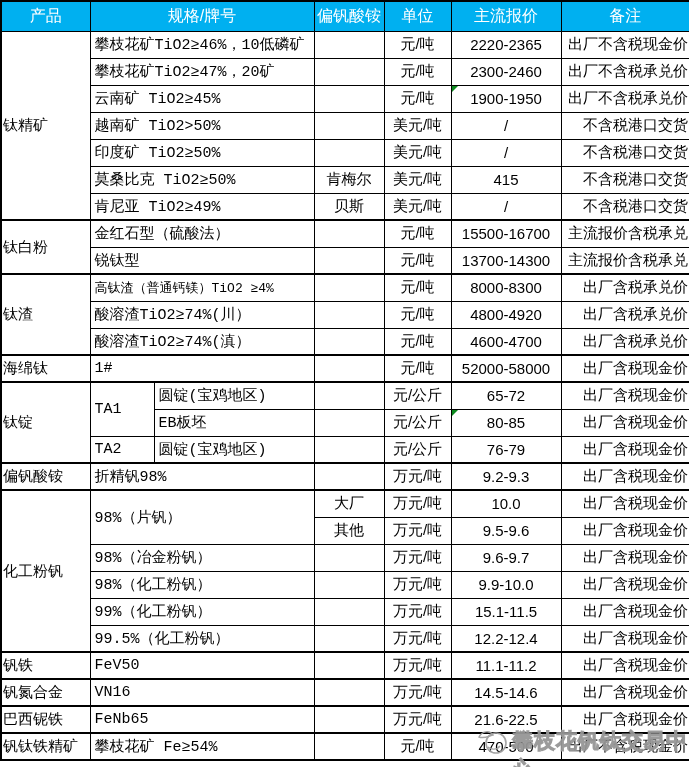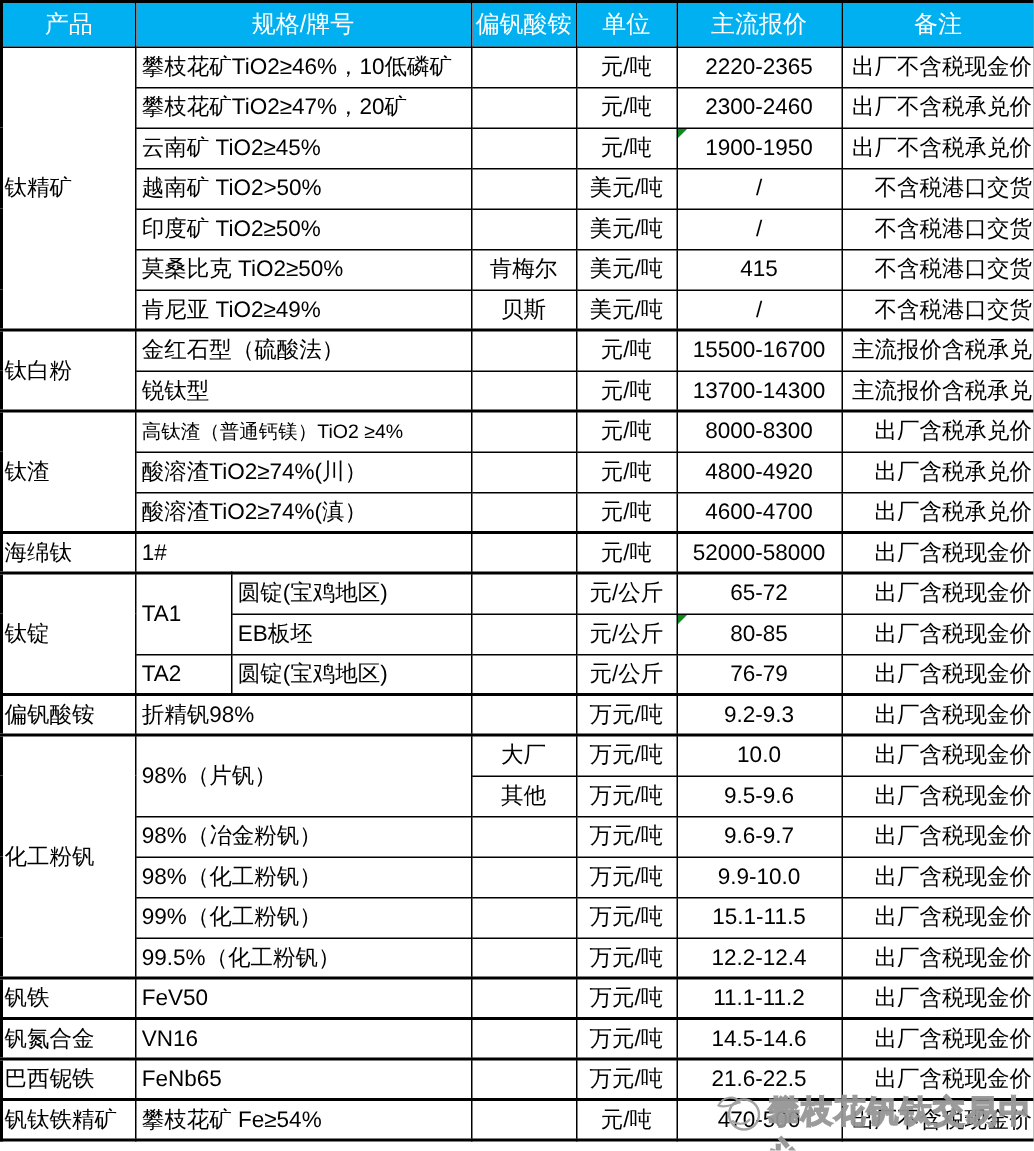--- a/index.html
+++ b/index.html
@@ -7,21 +7,21 @@
     width:689px;height:767px;background:#fff;position:relative;
     font-family:"Liberation Sans","DejaVu Sans",sans-serif;color:#000;
   }
   table{border-collapse:collapse;table-layout:fixed;width:689px;border:2px solid #000;}
   th,td{border:1px solid #000;overflow:hidden;white-space:nowrap;vertical-align:middle;}
   tr{height:27px;}
   tr.head{height:30px;margin-top:32px;}
   th{background:#00b0f0;color:#fff;font-weight:normal;font-size:16px;}
   td{font-size:15px;}
   .prod{text-align:left;padding:0 1px;}
-  .spec{text-align:left;padding:0 2px 0 4px;}
+  .spec{text-align:left;padding:0 2px 0 4px;font-family:Liberation Mono, monospace;}
   .ctr{text-align:center;padding:0 1px;}
   .note{text-align:right;padding:0 1px 0 3px;}
   .sm{font-size:13px;}
   .flagged{position:relative;}
   .flag{
     position:absolute;left:0;top:0;width:0;height:0;
     border-top:6px solid #0c8a1e;border-right:6px solid transparent;
   }
   .watermark{
     position:absolute;top:727px;right:1px;width:212px;height:38px;

